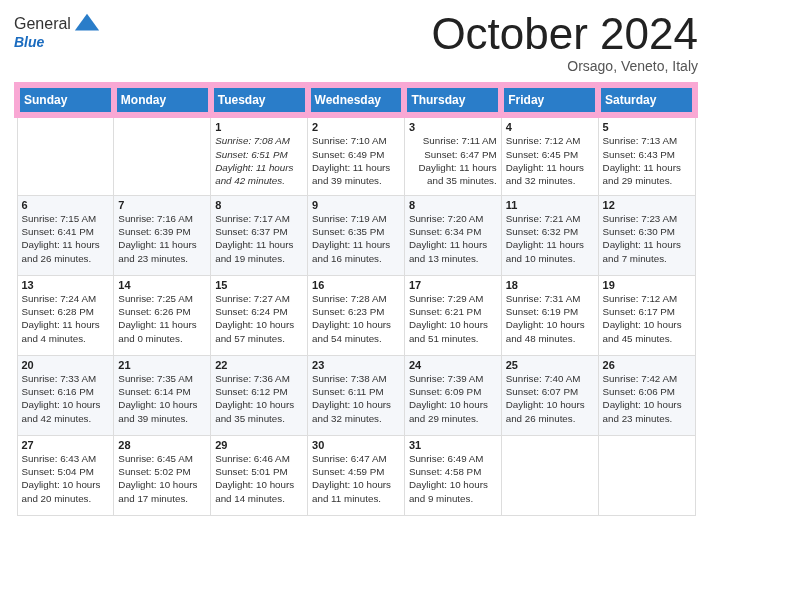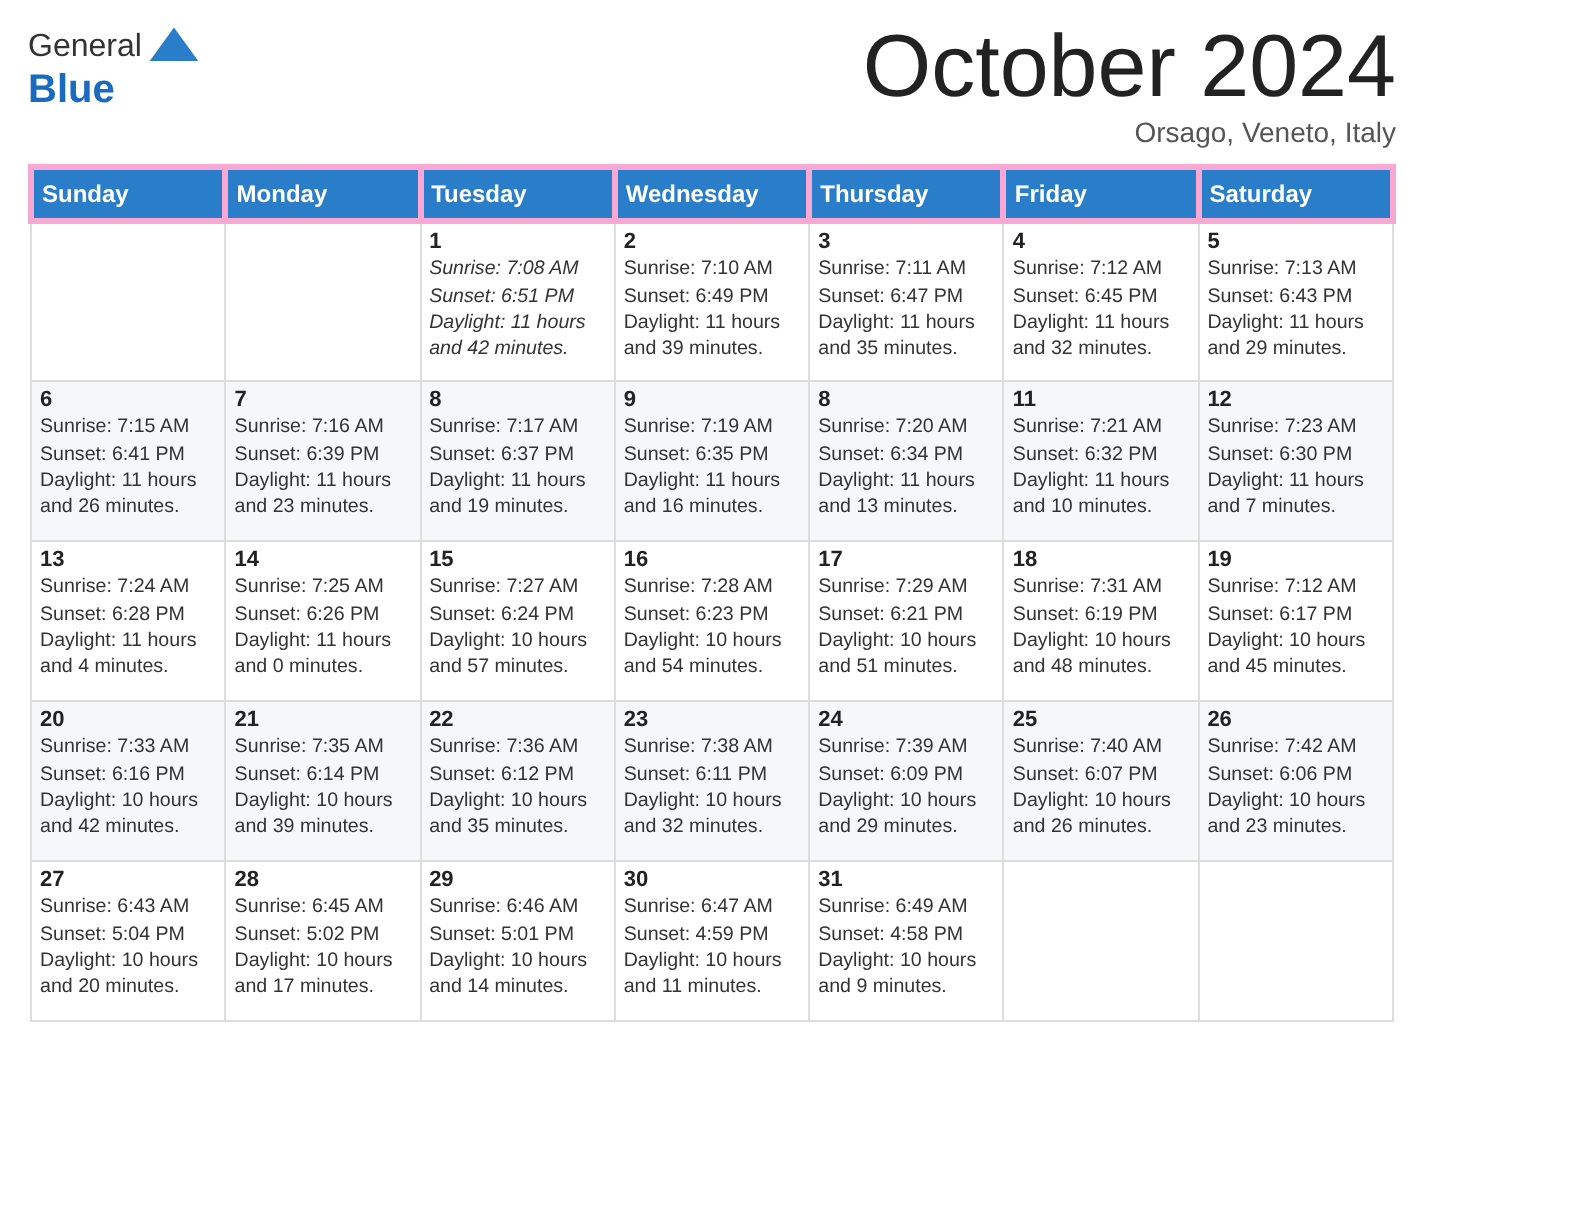--- a/index.html
+++ b/index.html
@@ -50,21 +50,21 @@
       border-collapse: collapse;
       font-size: 10.5px;
     }
     .calendar th {
       background-color: #2a7dc9;
       color: #fff;
       padding: 5px 4px;
       font-size: 12px;
       font-weight: bold;
       text-align: left;
-      border: 3px solid #f9a8d4;
+      border: 6px solid #f9a8d4;
     }
     .calendar td {
       vertical-align: top;
       padding: 3px 4px;
       border: 1px solid #ddd;
       width: calc(100% / 7);
       height: 80px;
       color: #222;
       background: #fff;
     }
@@ -95,21 +95,21 @@
 <div class="container">
   <div class="header">
     <div class="logo">
       <div>
         <div style="display:flex;align-items:center;">
           <span class="logo-general">General</span>
           <svg class="logo-icon" viewBox="0 0 30 30">
             <polygon points="15,4 28,22 2,22" fill="#2a7dc9"></polygon>
           </svg>
         </div>
-        <div class="logo-blue" style="font-size:20px;font-weight:bold;margin-top:-4px;">Blue</div>
+        <div class="logo-blue" style="font-size:14px;font-weight:bold;margin-top:-4px;font-style:italic;">Blue</div>
       </div>
     </div>
     <div class="title-block">
       <div class="month-title">October 2024</div>
       <div class="location">Orsago, Veneto, Italy</div>
     </div>
   </div>
 
   <table class="calendar">
     <thead>
@@ -134,21 +134,21 @@
 Daylight: 11 hours and 42 minutes.</div>
           </td>
           <td>
             <span class="day-number">2</span>
             <div class="day-info" style="white-space: pre-line;">Sunrise: 7:10 AM
 Sunset: 6:49 PM
 Daylight: 11 hours and 39 minutes.</div>
           </td>
           <td>
             <span class="day-number">3</span>
-            <div class="day-info" style="white-space: pre-line;">Sunrise: 7:11 AM
+            <div class="day-info" style="white-space: pre-line; text-align: right;">Sunrise: 7:11 AM
 Sunset: 6:47 PM
 Daylight: 11 hours and 35 minutes.</div>
           </td>
           <td>
             <span class="day-number">4</span>
             <div class="day-info" style="white-space: pre-line;">Sunrise: 7:12 AM
 Sunset: 6:45 PM
 Daylight: 11 hours and 32 minutes.</div>
           </td>
           <td>

